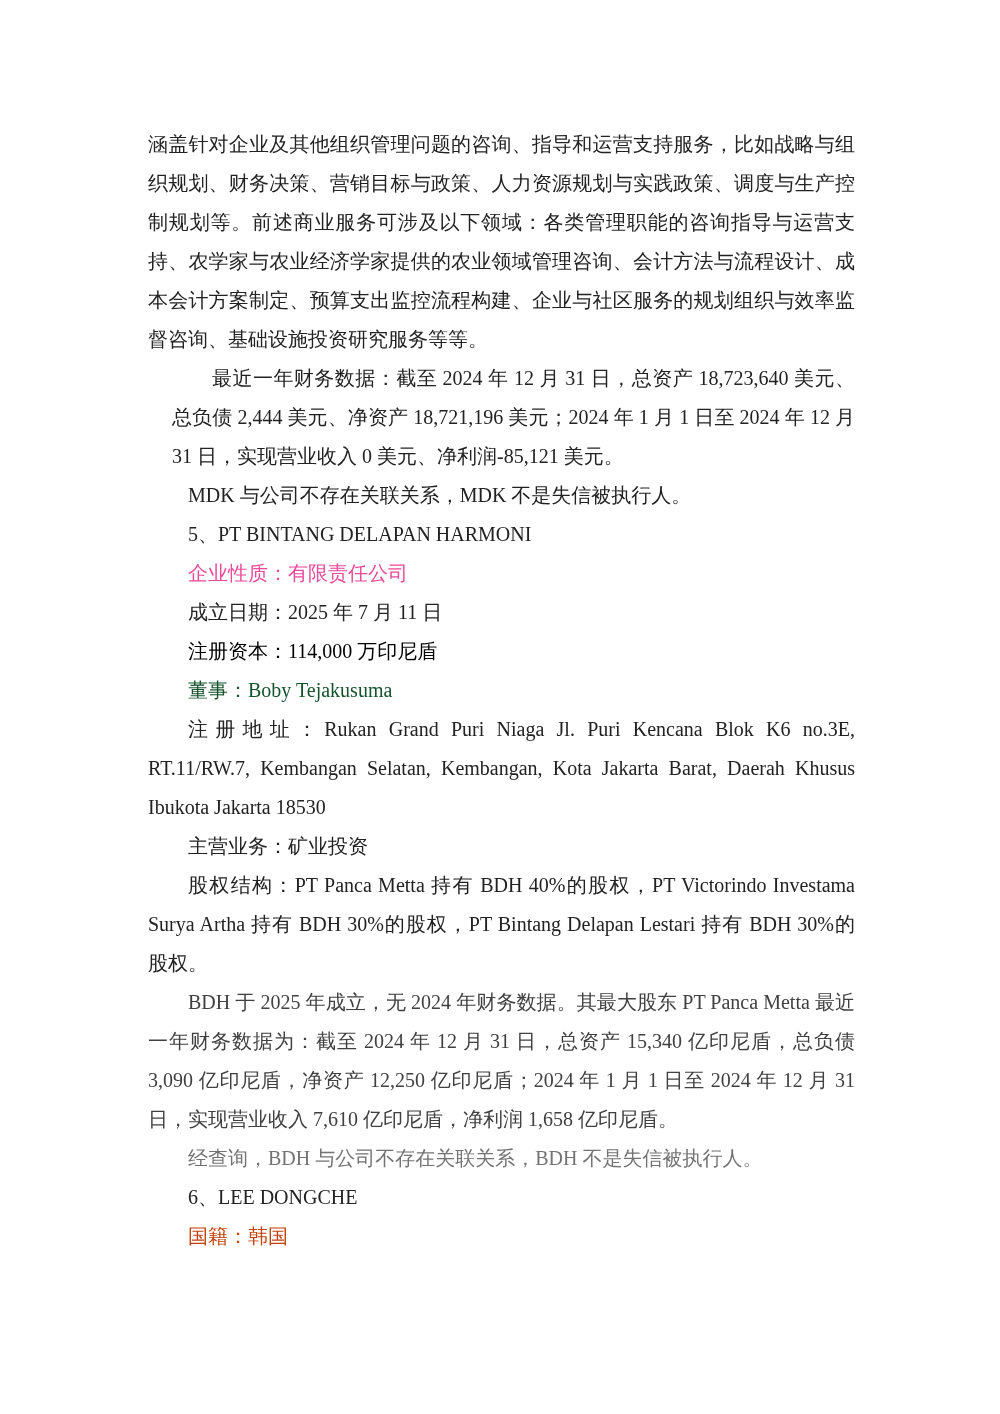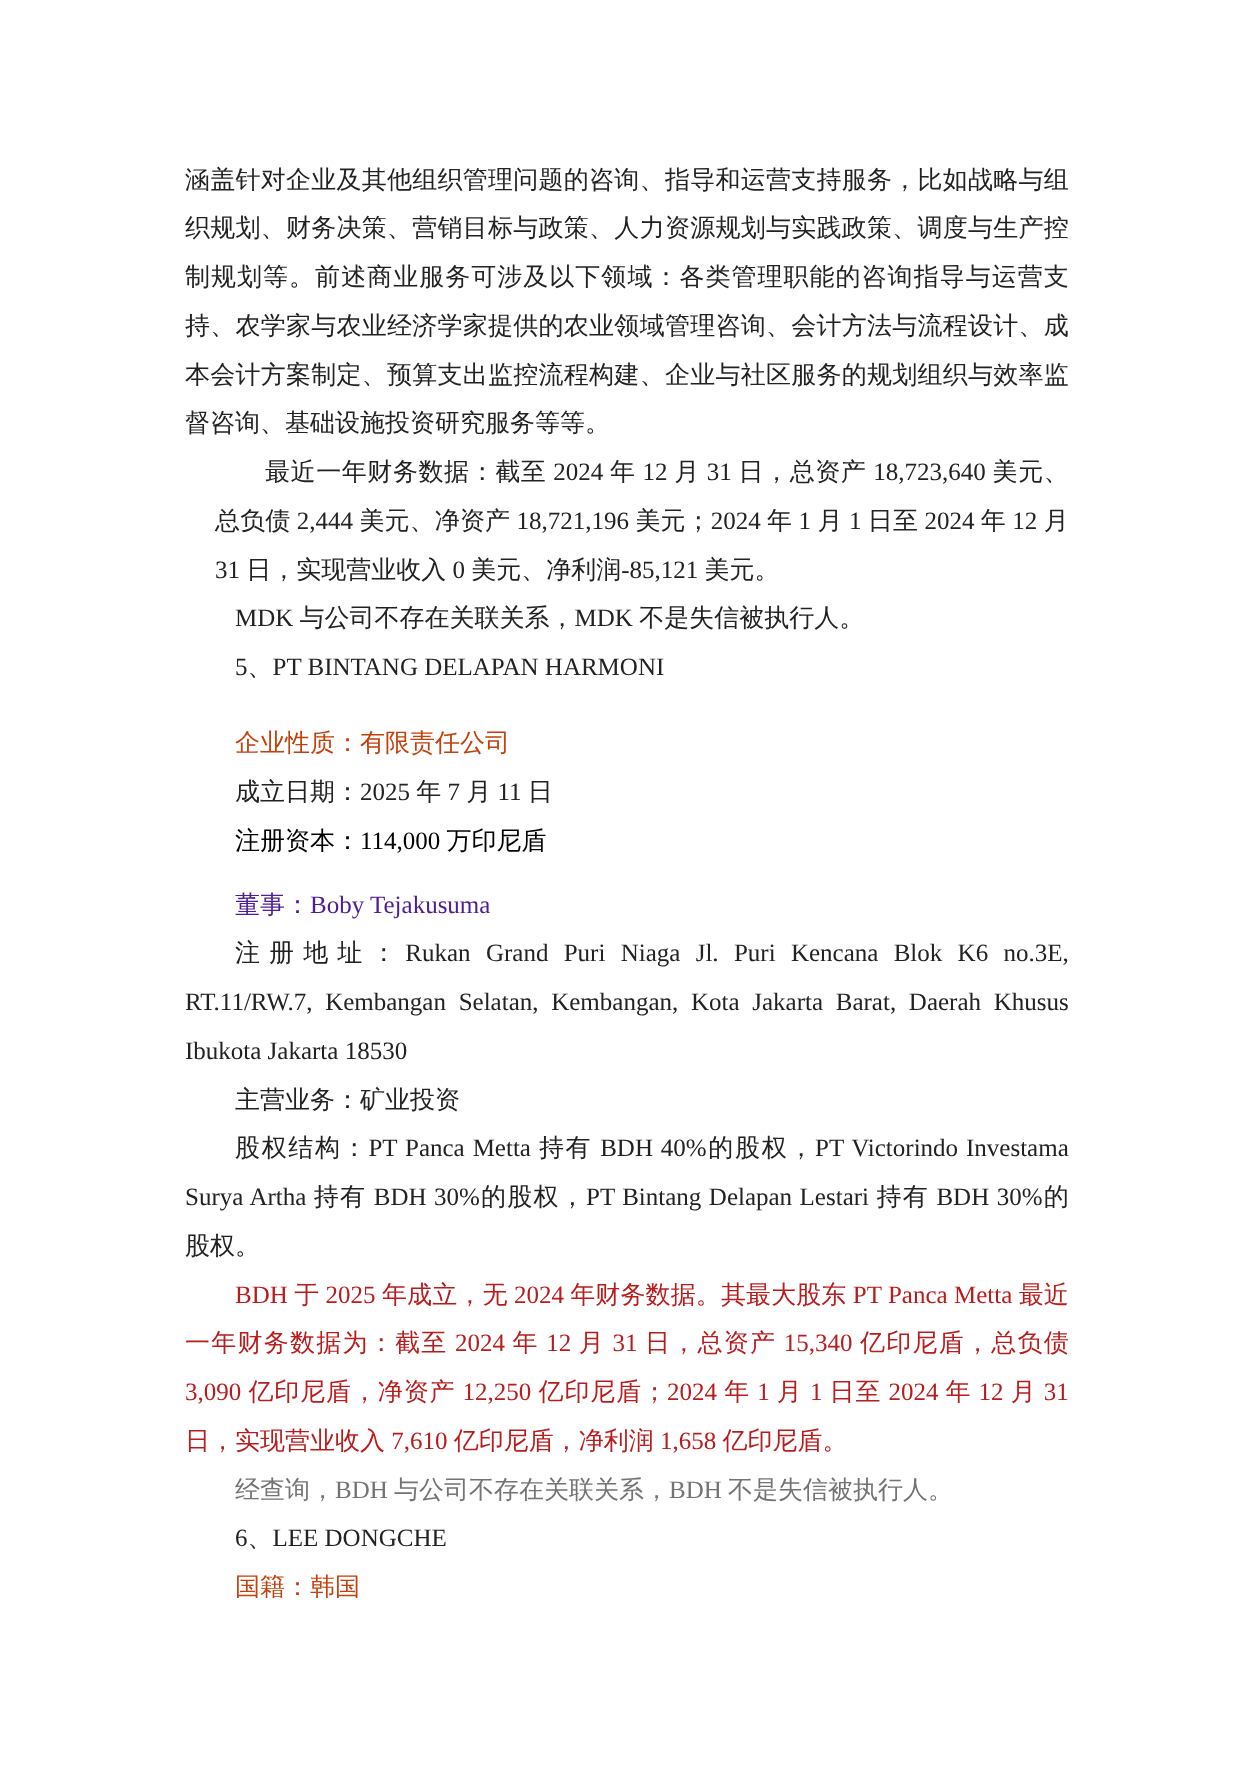--- a/index.html
+++ b/index.html
@@ -39,25 +39,25 @@
 </style>
 </head>
 <body>
 
 <div class="page" style="background: rgb(255, 255, 255);">
   <div class="content" id="doc-body">
       <p class="para" style="color: rgb(34, 34, 34);">涵盖针对企业及其他组织管理问题的咨询、指导和运营支持服务，比如战略与组织规划、财务决策、营销目标与政策、人力资源规划与实践政策、调度与生产控制规划等。前述商业服务可涉及以下领域：各类管理职能的咨询指导与运营支持、农学家与农业经济学家提供的农业领域管理咨询、会计方法与流程设计、成本会计方案制定、预算支出监控流程构建、企业与社区服务的规划组织与效率监督咨询、基础设施投资研究服务等等。</p>
       <p class="para indent" style="color: rgb(34, 34, 34); margin-left: 24px;">最近一年财务数据：截至 2024 年 12 月 31 日，总资产 18,723,640 美元、总负债 2,444 美元、净资产 18,721,196 美元；2024 年 1 月 1 日至 2024 年 12 月 31 日，实现营业收入 0 美元、净利润-85,121 美元。</p>
       <p class="para indent" style="color: rgb(34, 34, 34);">MDK 与公司不存在关联关系，MDK 不是失信被执行人。</p>
       <p class="para indent" style="color: rgb(34, 34, 34);">5、PT BINTANG DELAPAN HARMONI</p>
-      <p class="para indent" style="color: #c2410c; margin-top: 22px;">企业性质：有限责任公司</p>
+      <p class="para indent" style="color: #ec4899;">企业性质：有限责任公司</p>
       <p class="para indent" style="color: rgb(34, 34, 34);">成立日期：2025 年 7 月 11 日</p>
       <p class="para indent" style="color: #000000;">注册资本：114,000 万印尼盾</p>
-      <p class="para indent" style="color: #4c1d95; margin-top: 12px;">董事：Boby Tejakusuma</p>
+      <p class="para indent" style="color: #14532d;">董事：Boby Tejakusuma</p>
       <p class="para indent" style="color: rgb(34, 34, 34);">注册地址：Rukan Grand Puri Niaga Jl. Puri Kencana Blok K6 no.3E, RT.11/RW.7, Kembangan Selatan, Kembangan, Kota Jakarta Barat, Daerah Khusus Ibukota Jakarta 18530</p>
       <p class="para indent" style="color: rgb(34, 34, 34);">主营业务：矿业投资</p>
       <p class="para indent" style="color: rgb(34, 34, 34);">股权结构：PT Panca Metta 持有 BDH 40%的股权，PT Victorindo Investama Surya Artha 持有 BDH 30%的股权，PT Bintang Delapan Lestari 持有 BDH 30%的股权。</p>
-      <p class="para indent" style="color: #b91c1c;">BDH 于 2025 年成立，无 2024 年财务数据。其最大股东 PT Panca Metta 最近一年财务数据为：截至 2024 年 12 月 31 日，总资产 15,340 亿印尼盾，总负债 3,090 亿印尼盾，净资产 12,250 亿印尼盾；2024 年 1 月 1 日至 2024 年 12 月 31 日，实现营业收入 7,610 亿印尼盾，净利润 1,658 亿印尼盾。</p>
+      <p class="para indent" style="color: #404040;">BDH 于 2025 年成立，无 2024 年财务数据。其最大股东 PT Panca Metta 最近一年财务数据为：截至 2024 年 12 月 31 日，总资产 15,340 亿印尼盾，总负债 3,090 亿印尼盾，净资产 12,250 亿印尼盾；2024 年 1 月 1 日至 2024 年 12 月 31 日，实现营业收入 7,610 亿印尼盾，净利润 1,658 亿印尼盾。</p>
       <p class="para indent" style="color: #737373;">经查询，BDH 与公司不存在关联关系，BDH 不是失信被执行人。</p>
       <p class="para indent" style="color: rgb(34, 34, 34);">6、LEE DONGCHE</p>
       <p class="para indent" style="color: #c2410c;">国籍：韩国</p>
     </div>
 </div>
 
 </body></html>

